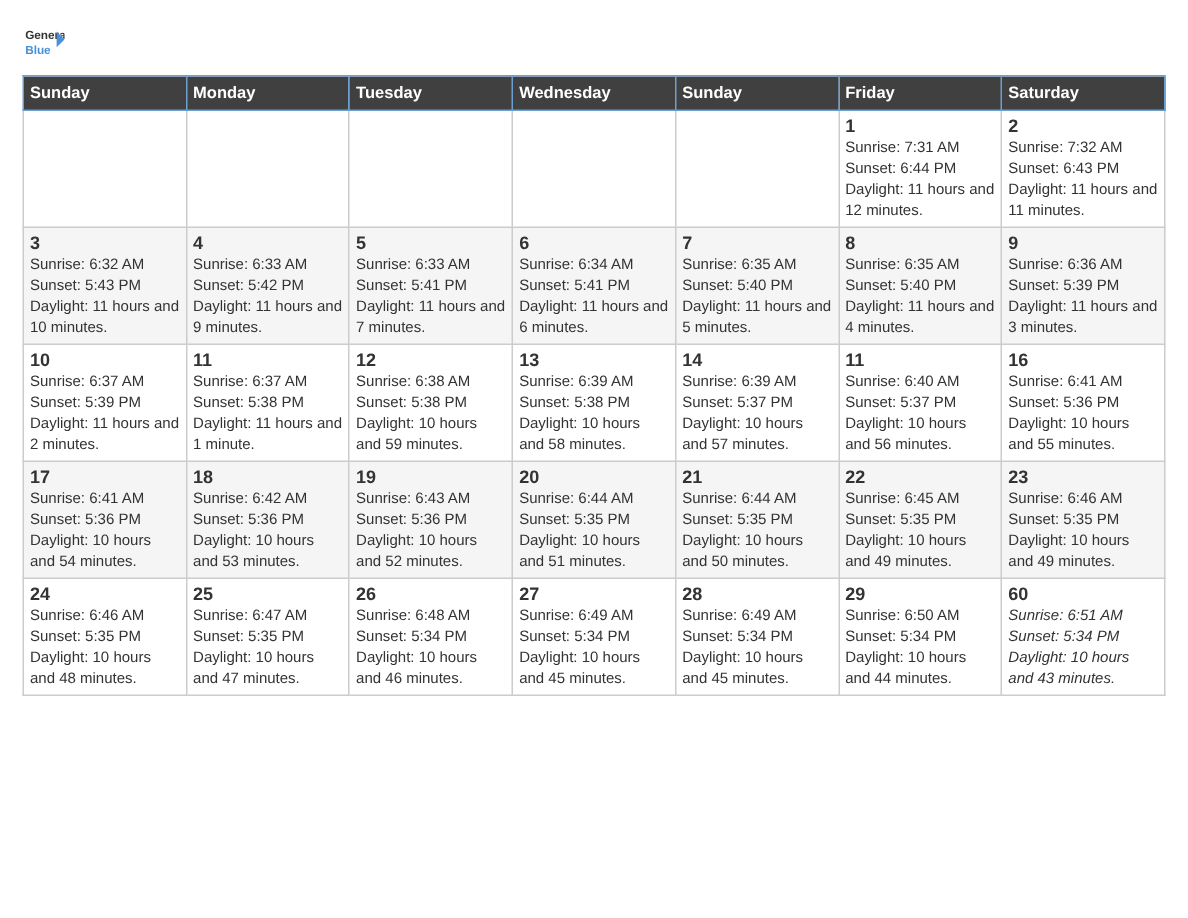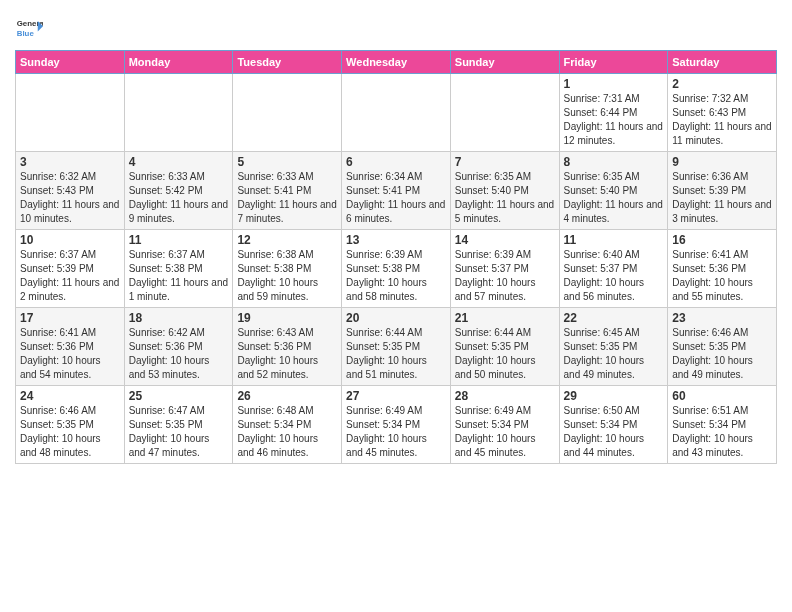--- a/index.html
+++ b/index.html
@@ -40,21 +40,21 @@
     .subtitle {
       font-size: 14px;
       color: #555;
     }
     table {
       width: 100%;
       border-collapse: collapse;
       table-layout: fixed;
     }
     thead tr th {
-      background-color: #ec4899;
+      background-color: #404040;
       color: #fff;
       font-size: 11px;
       font-weight: bold;
       padding: 5px 4px;
       text-align: left;
       border: 1px solid #6a9fd0;
     }
     tbody tr td {
       border: 1px solid #ccc;
       vertical-align: top;
@@ -297,20 +297,20 @@
 Daylight: 10 hours and 45 minutes.</div>
           </td>
           <td>
             <span class="day-number">29</span>
             <div class="day-info" style="white-space: pre-line;">Sunrise: 6:50 AM
 Sunset: 5:34 PM
 Daylight: 10 hours and 44 minutes.</div>
           </td>
           <td>
             <span class="day-number">60</span>
-            <div class="day-info" style="white-space: pre-line;">Sunrise: 6:51 AM
+            <div class="day-info" style="white-space: pre-line; font-style: italic;">Sunrise: 6:51 AM
 Sunset: 5:34 PM
 Daylight: 10 hours and 43 minutes.</div>
           </td>
         </tr>
       </tbody>
   </table>
 </div>
 
 </body></html>

